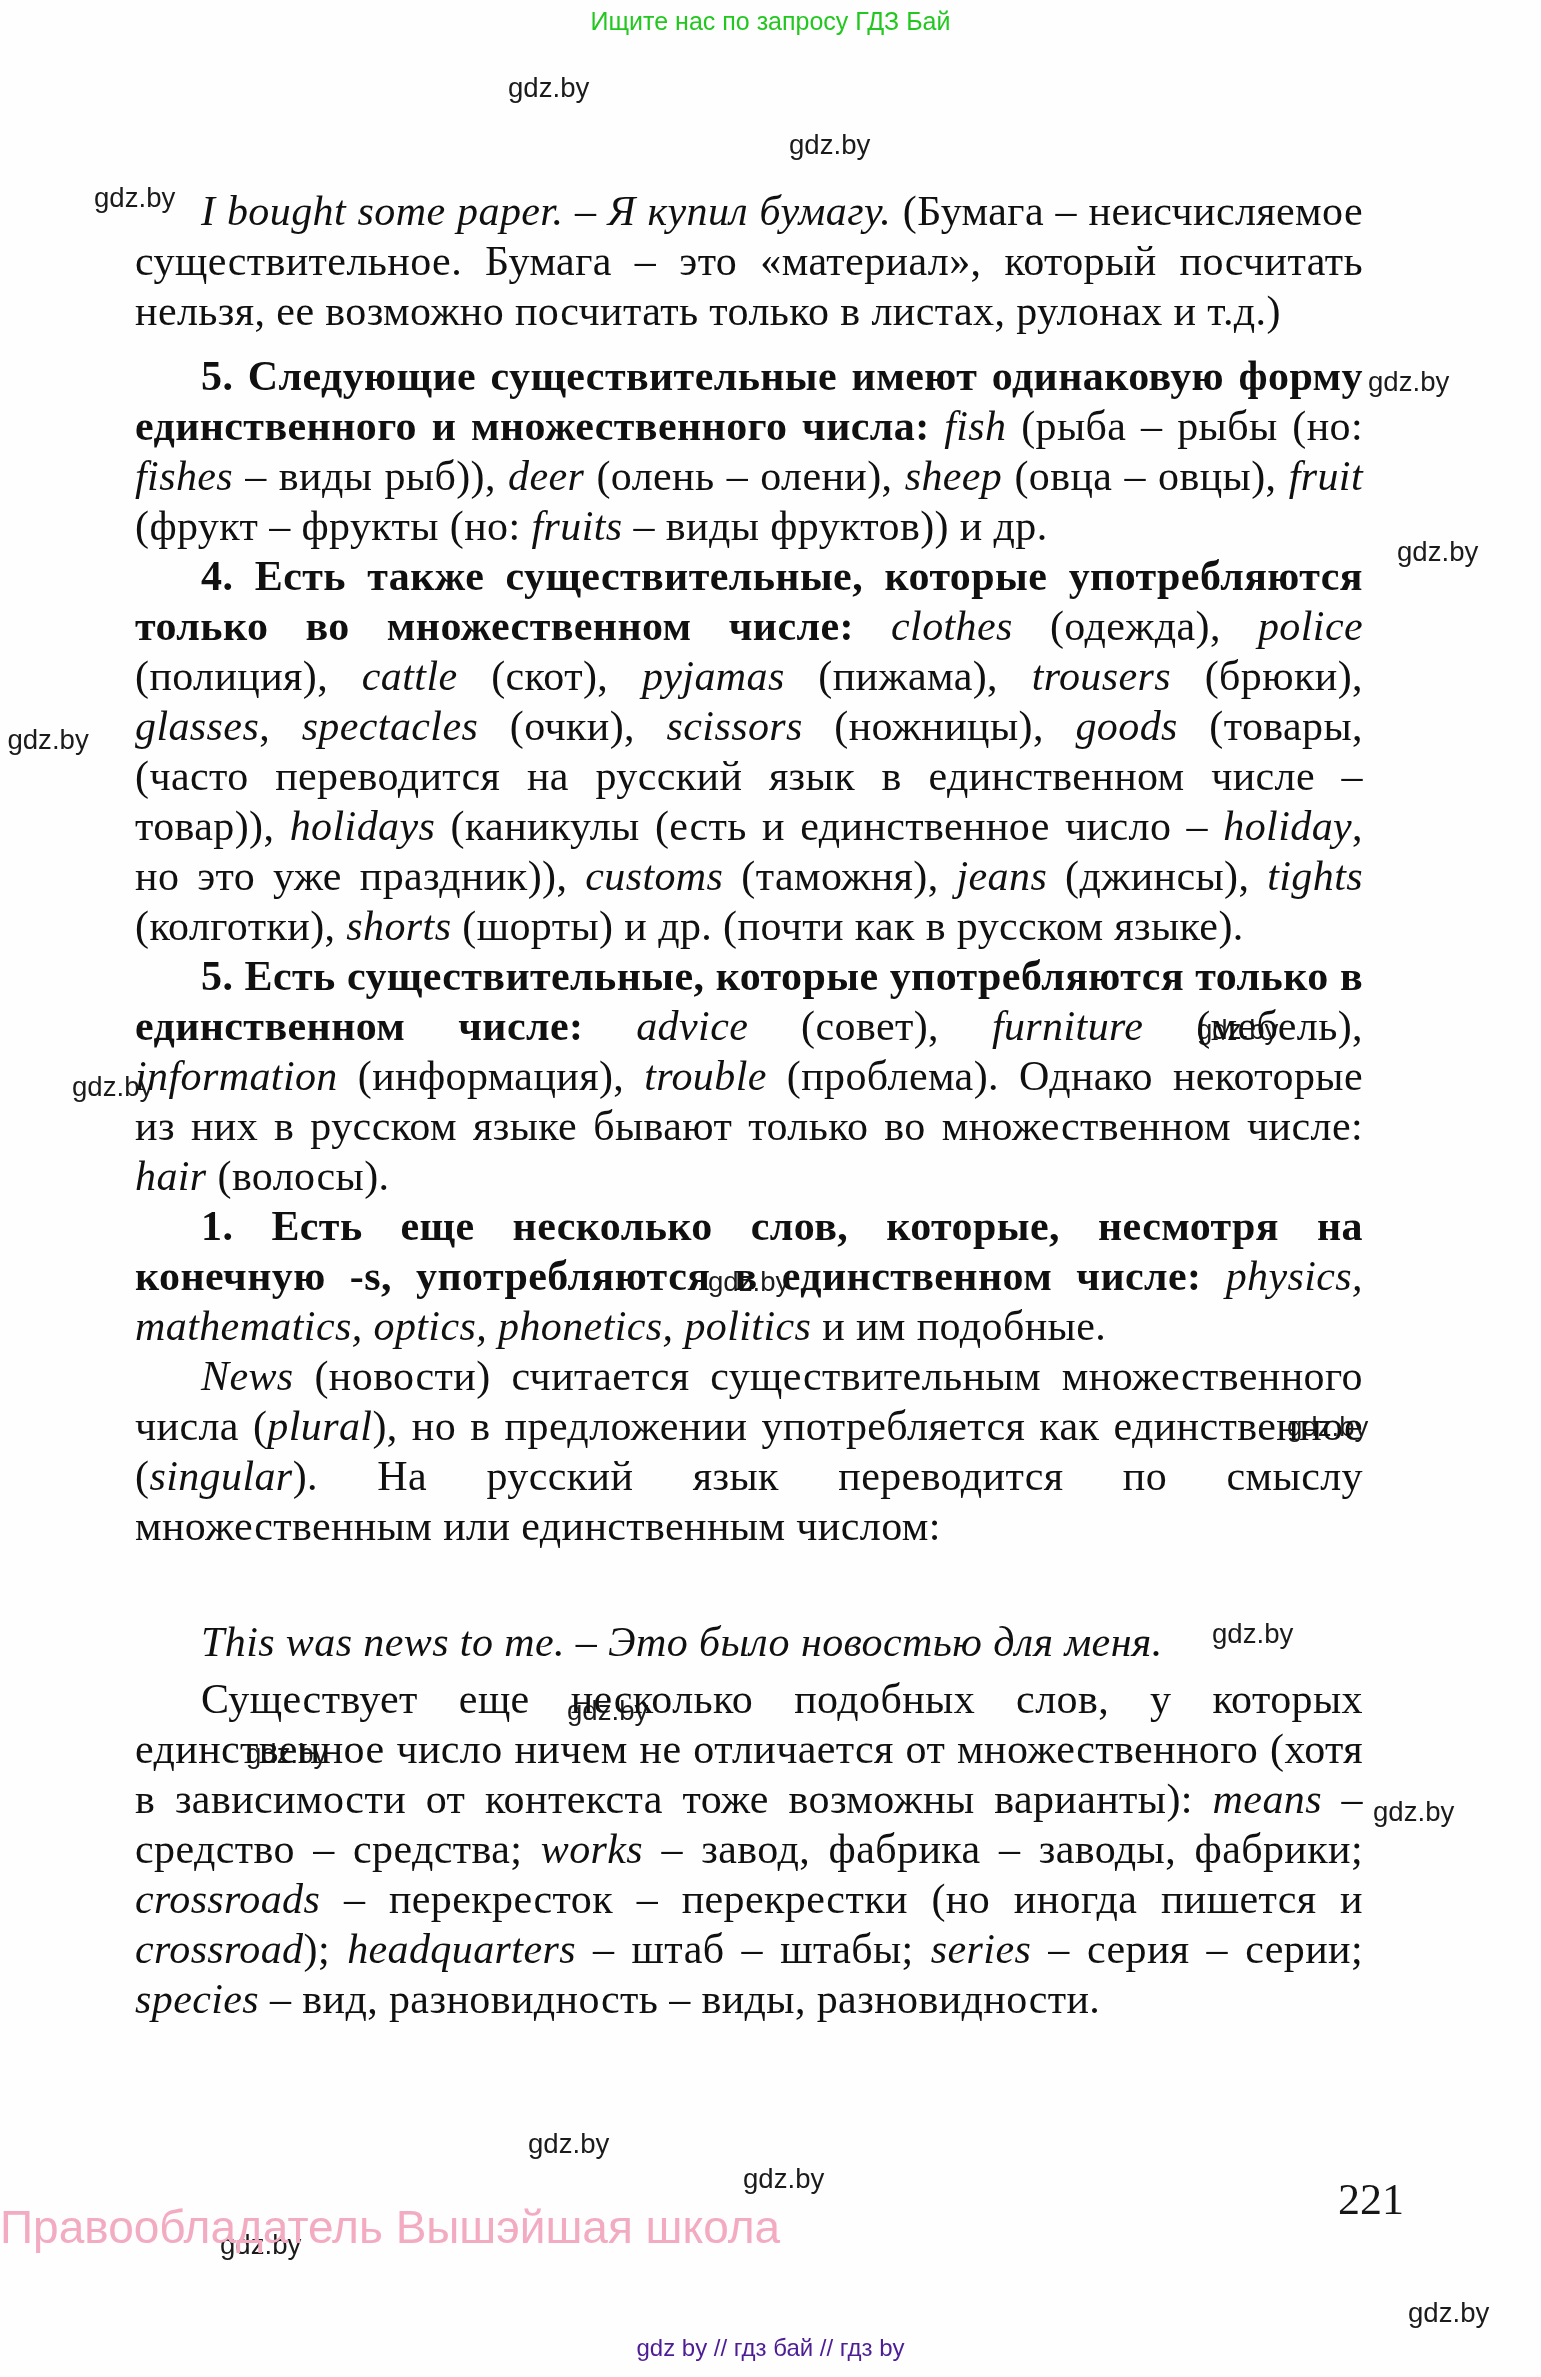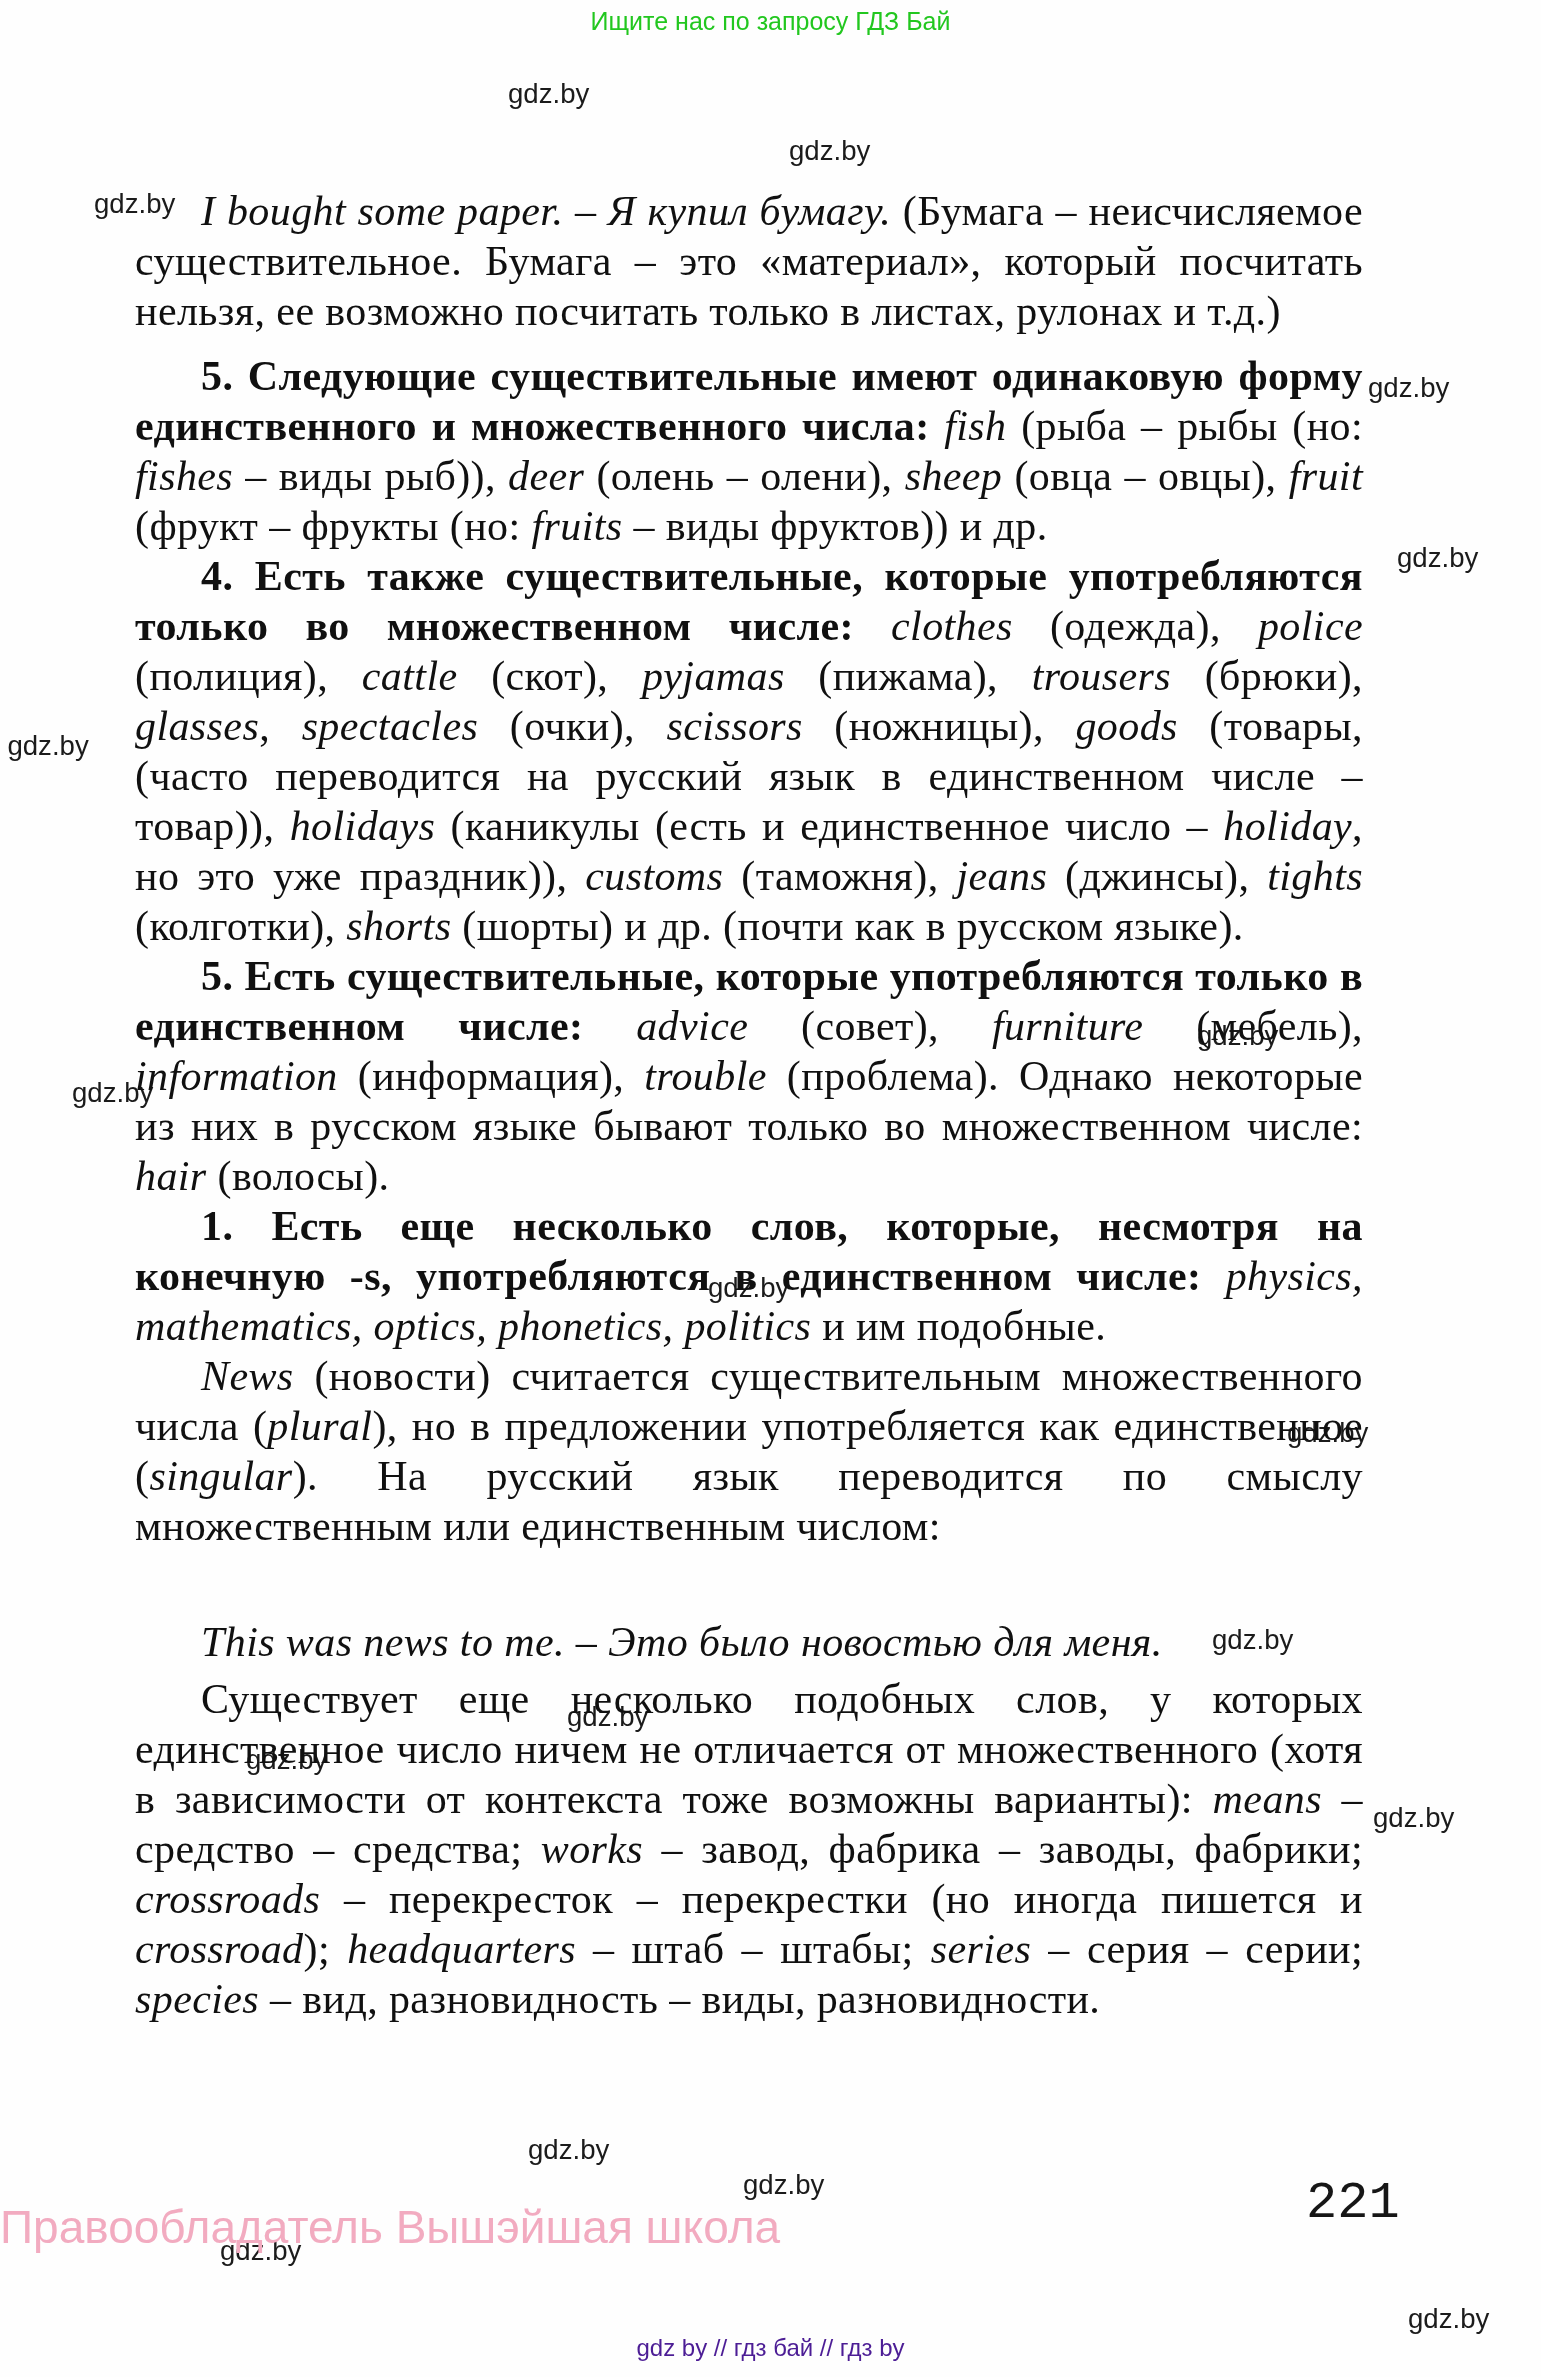--- a/index.html
+++ b/index.html
@@ -20,41 +20,40 @@
     font-weight:500;
     color:#22c71f;
   }
   .wm{
     position:absolute;
     font-family:"Liberation Sans",sans-serif;
     font-size:27.6px;
     color:#1b1b1b;
     white-space:nowrap;
     line-height:1;
-    margin-top:6px;
   }
   .text-column{
     position:absolute;
     left:135px;top:186px;width:1228px;
     color:#101010;
     font-size:42px;
     line-height:50px;
     text-align:justify;
     letter-spacing:0.4px;
   }
   .text-column p{margin:0;text-indent:66px;}
   .text-column p.sec{margin-top:14.7px;}
   .text-column p.example{margin-top:66px;text-align:left;}
   .text-column p.after-example{margin-top:7px;}
   .text-column b{font-weight:bold;}
   .page-number{
     position:absolute;
-    left:1306px;top:2174px;
-    font-family:Liberation Mono, monospace;
-    font-size:52px;
+    left:1338px;top:2174px;
+    font-family:Liberation Serif, serif;
+    font-size:44px;
     color:#161616;
   }
   .copyright{
     position:absolute;
     top:2200px;left:0;width:100%;
     text-align:left;
     font-family:"Liberation Sans",sans-serif;
     font-size:46px;
     color:#f2abc0;
   }

